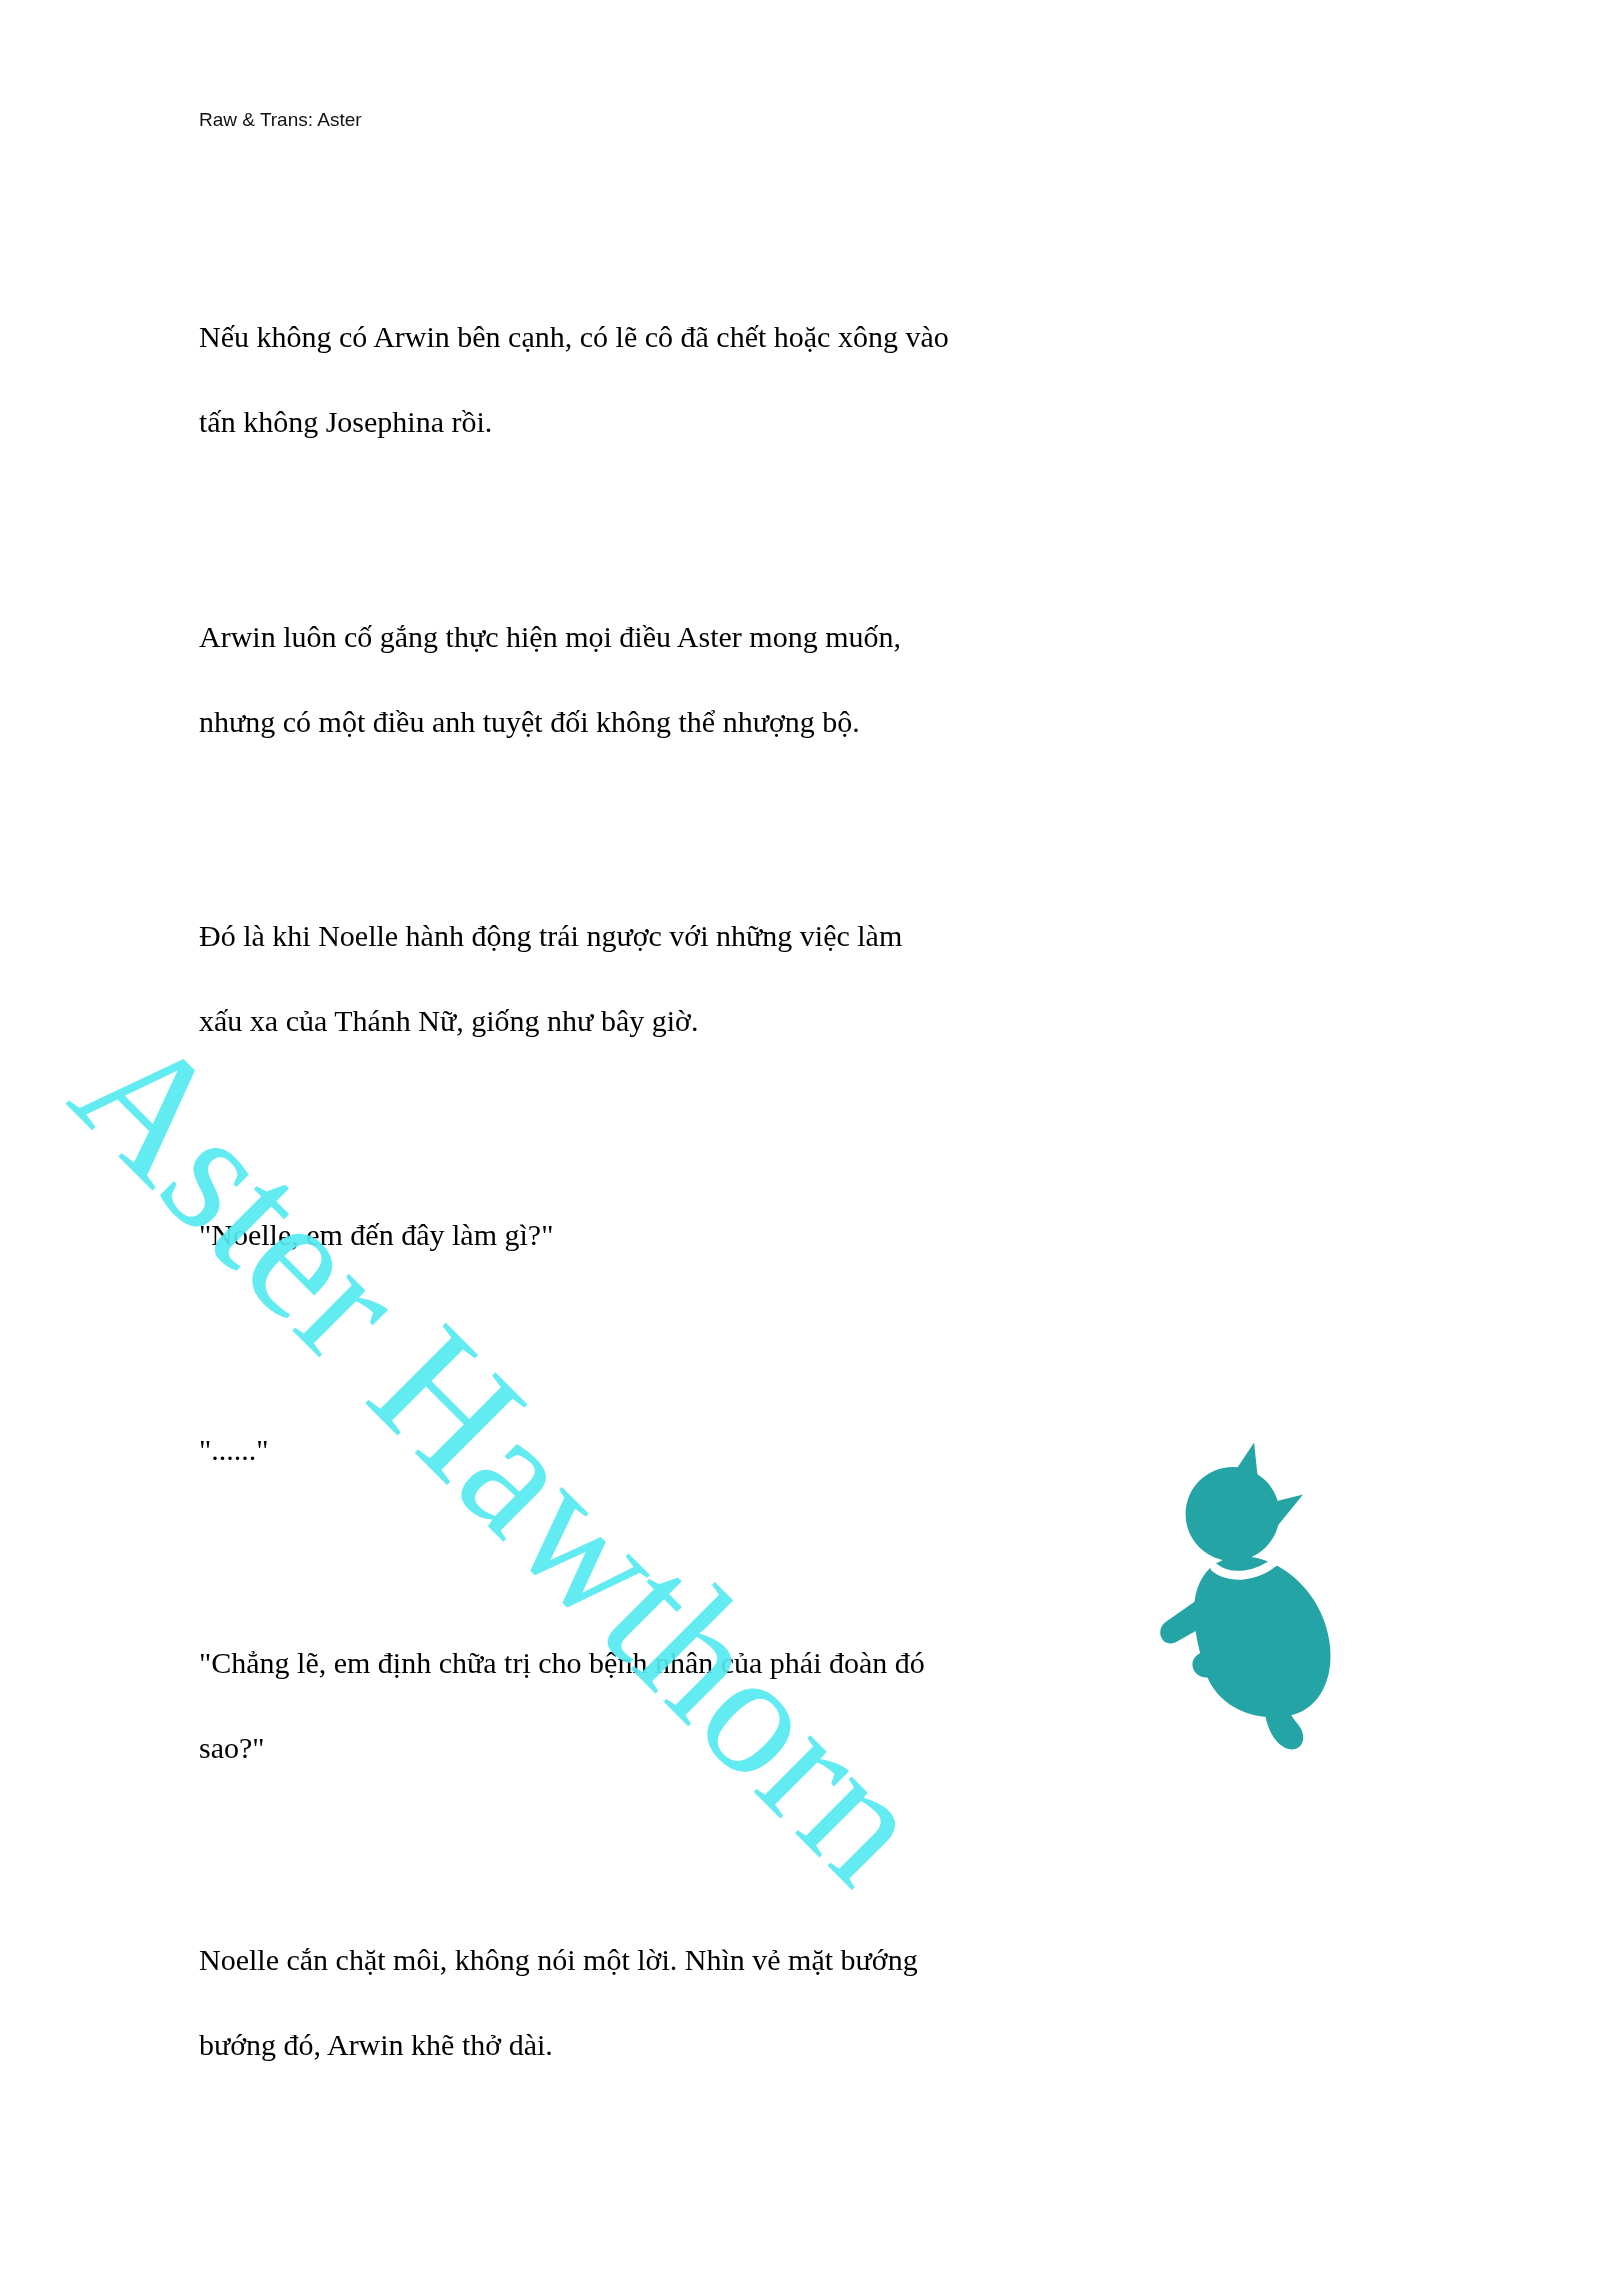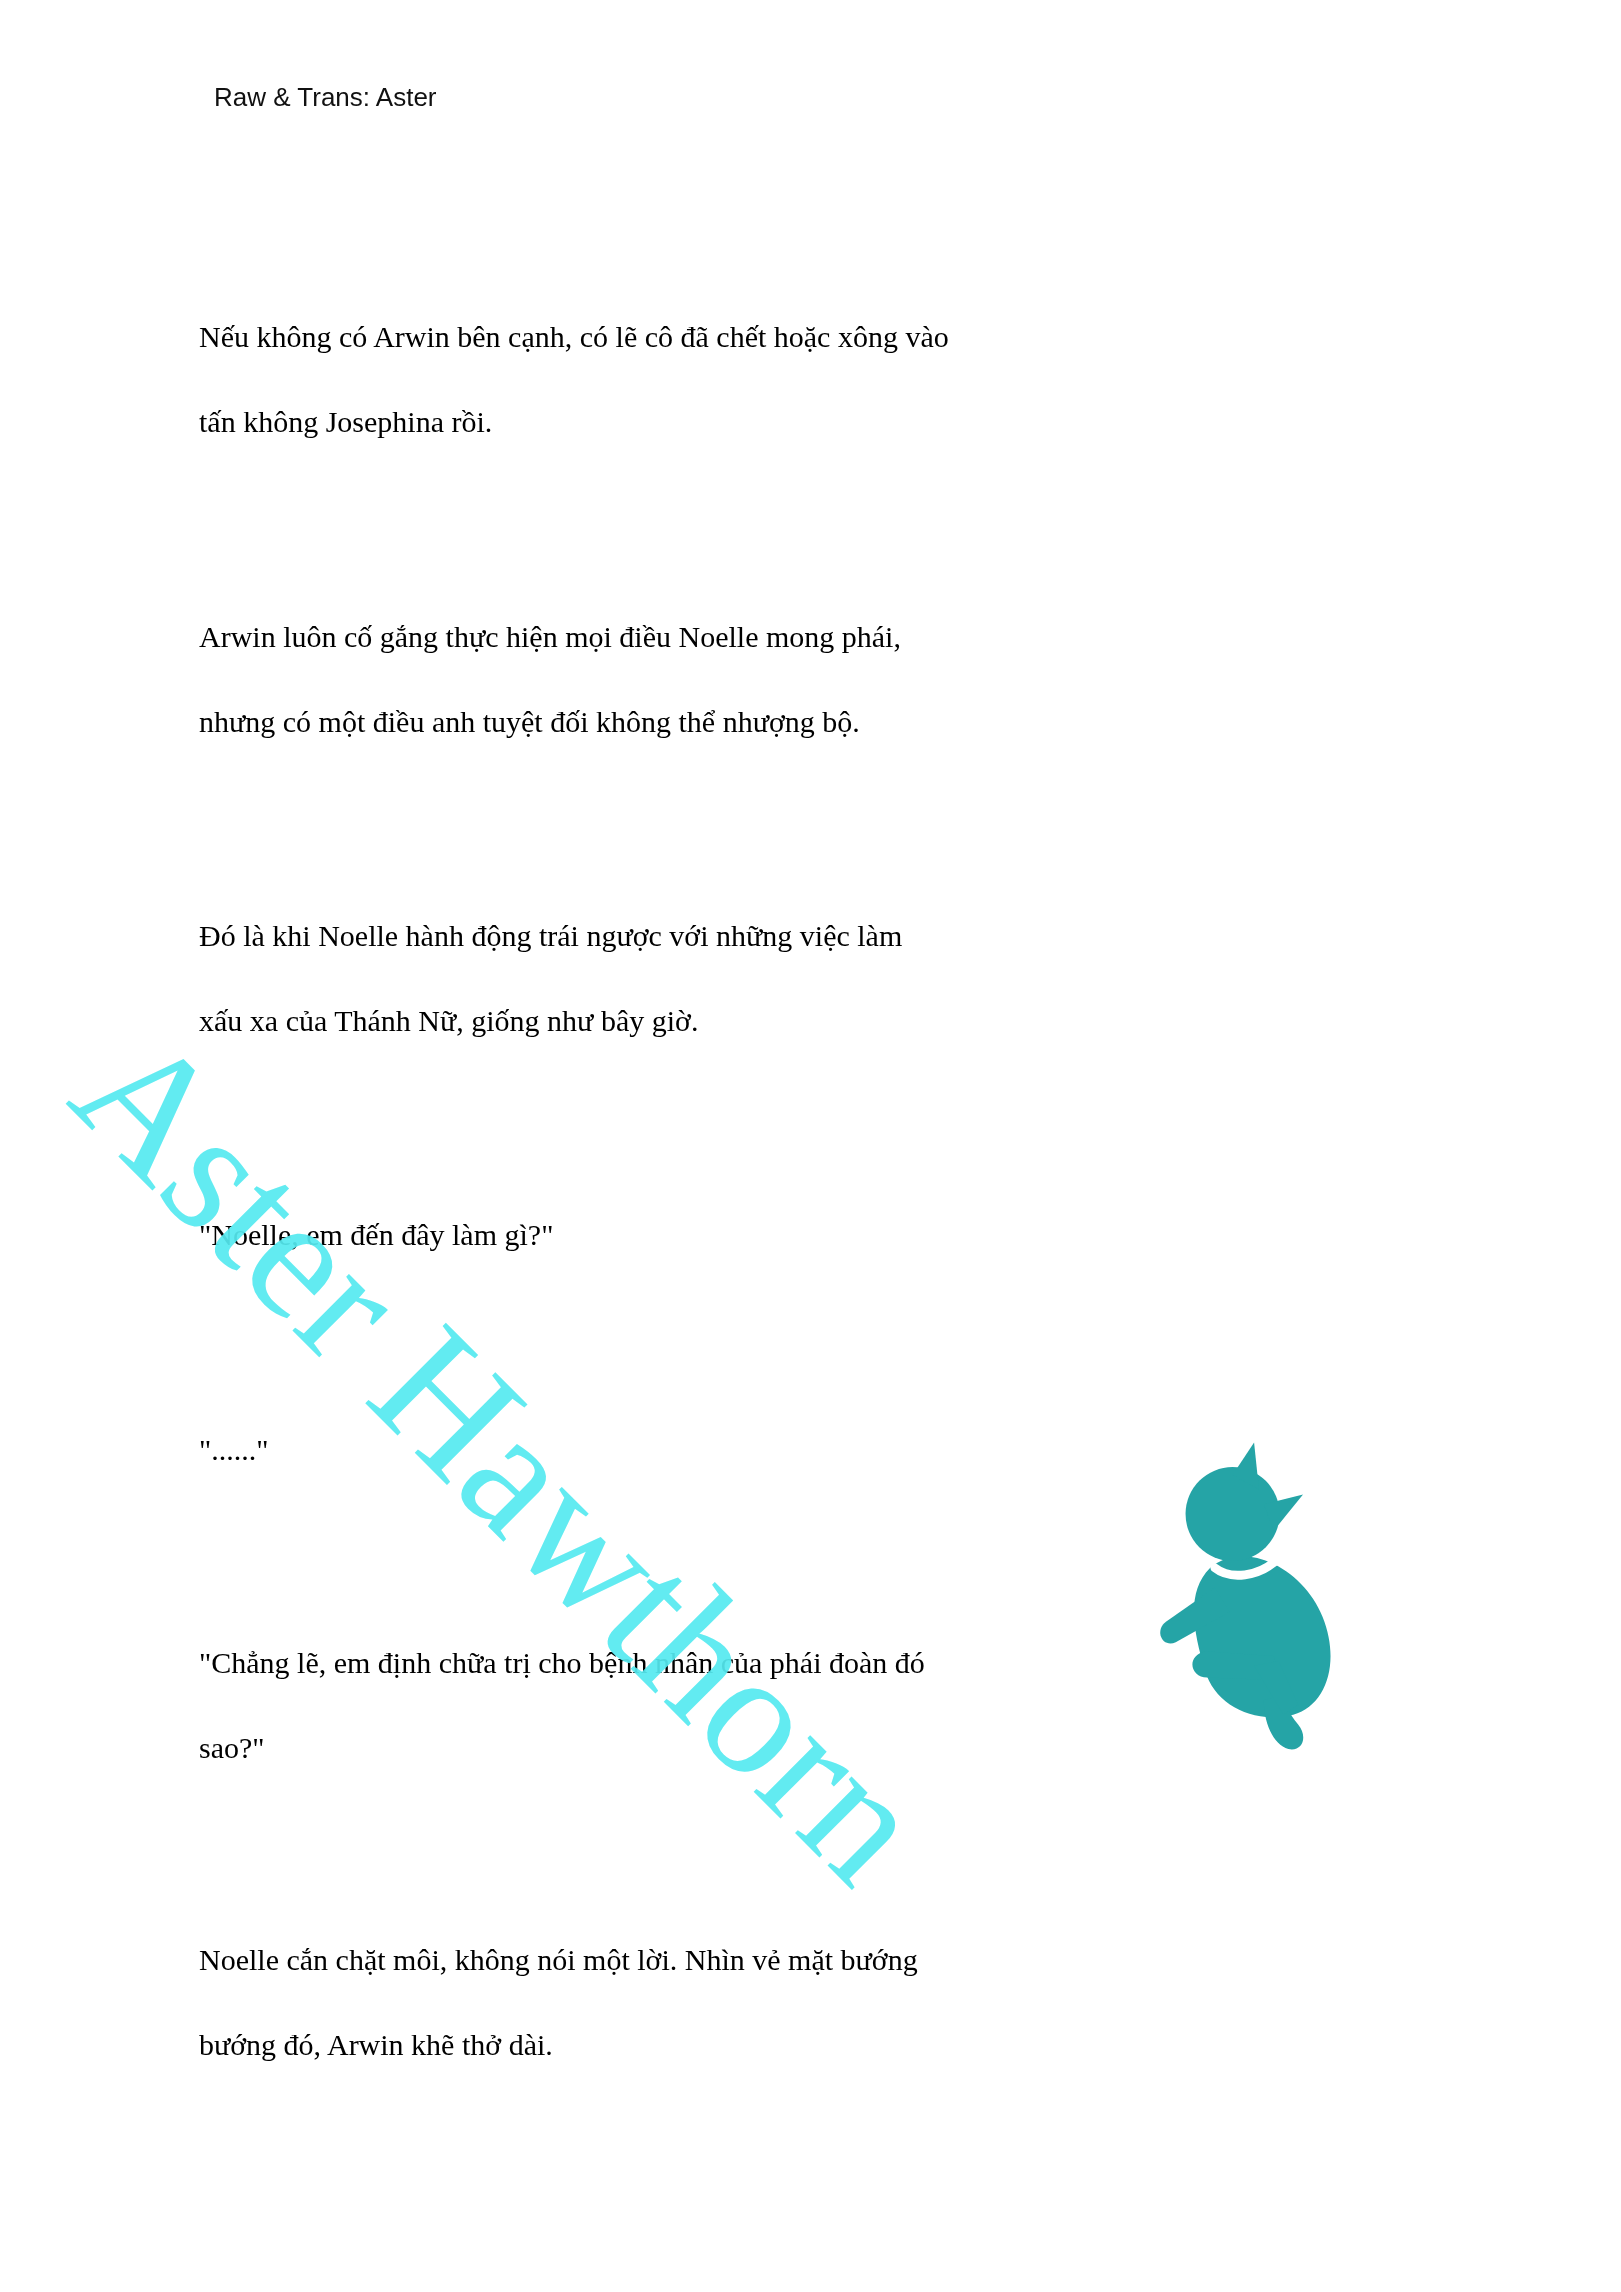--- a/index.html
+++ b/index.html
@@ -1,20 +1,20 @@
 <!DOCTYPE html>
 <html><head>
   <meta charset="utf-8">
   <style>
     html, body { margin: 0; padding: 0; background: #ffffff; }
     body { width: 1621px; height: 2293px; position: relative; overflow: hidden; }
     .header {
-      position: absolute; left: 199px; top: 82px;
+      position: absolute; left: 199px; top: 109px;
       font-family: "Liberation Sans", sans-serif;
-      font-size: 26px; color: #111; margin-left: 15px;
+      font-size: 19px; color: #111;
     }
     .para {
       position: absolute; left: 199px;
       font-family: "Liberation Serif", serif;
       font-size: 30px; line-height: 85px; color: #000;
       width: 1274px; white-space: nowrap;
     }
     .line { display: block; }
     .watermark {
       position: absolute; left: 167px; top: 1000px;
@@ -31,21 +31,21 @@
 <body>
 
 <div class="header">Raw &amp; Trans: Aster</div>
 
 <div class="para" style="top:294px;">
   <span class="line">Nếu không có Arwin bên cạnh, có lẽ cô đã chết hoặc xông vào</span>
   <span class="line">tấn không Josephina rồi.</span>
 </div>
 
 <div class="para" style="top:594px;">
-  <span class="line">Arwin luôn cố gắng thực hiện mọi điều Noelle mong phái,</span>
+  <span class="line">Arwin luôn cố gắng thực hiện mọi điều Aster mong muốn,</span>
   <span class="line">nhưng có một điều anh tuyệt đối không thể nhượng bộ.</span>
 </div>
 
 <div class="para" style="top:893px;">
   <span class="line">Đó là khi Noelle hành động trái ngược với những việc làm</span>
   <span class="line">xấu xa của Thánh Nữ, giống như bây giờ.</span>
 </div>
 
 <div class="para" style="top:1192px;">
   <span class="line">"Noelle, em đến đây làm gì?"</span>

